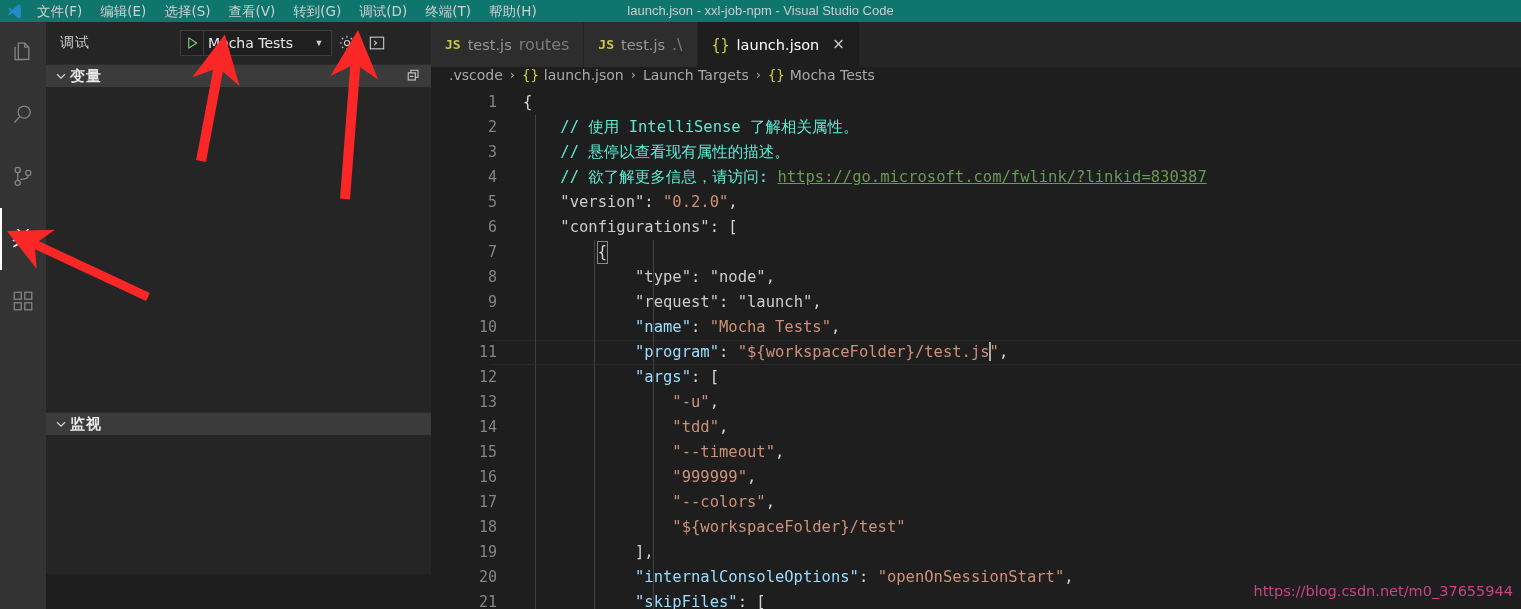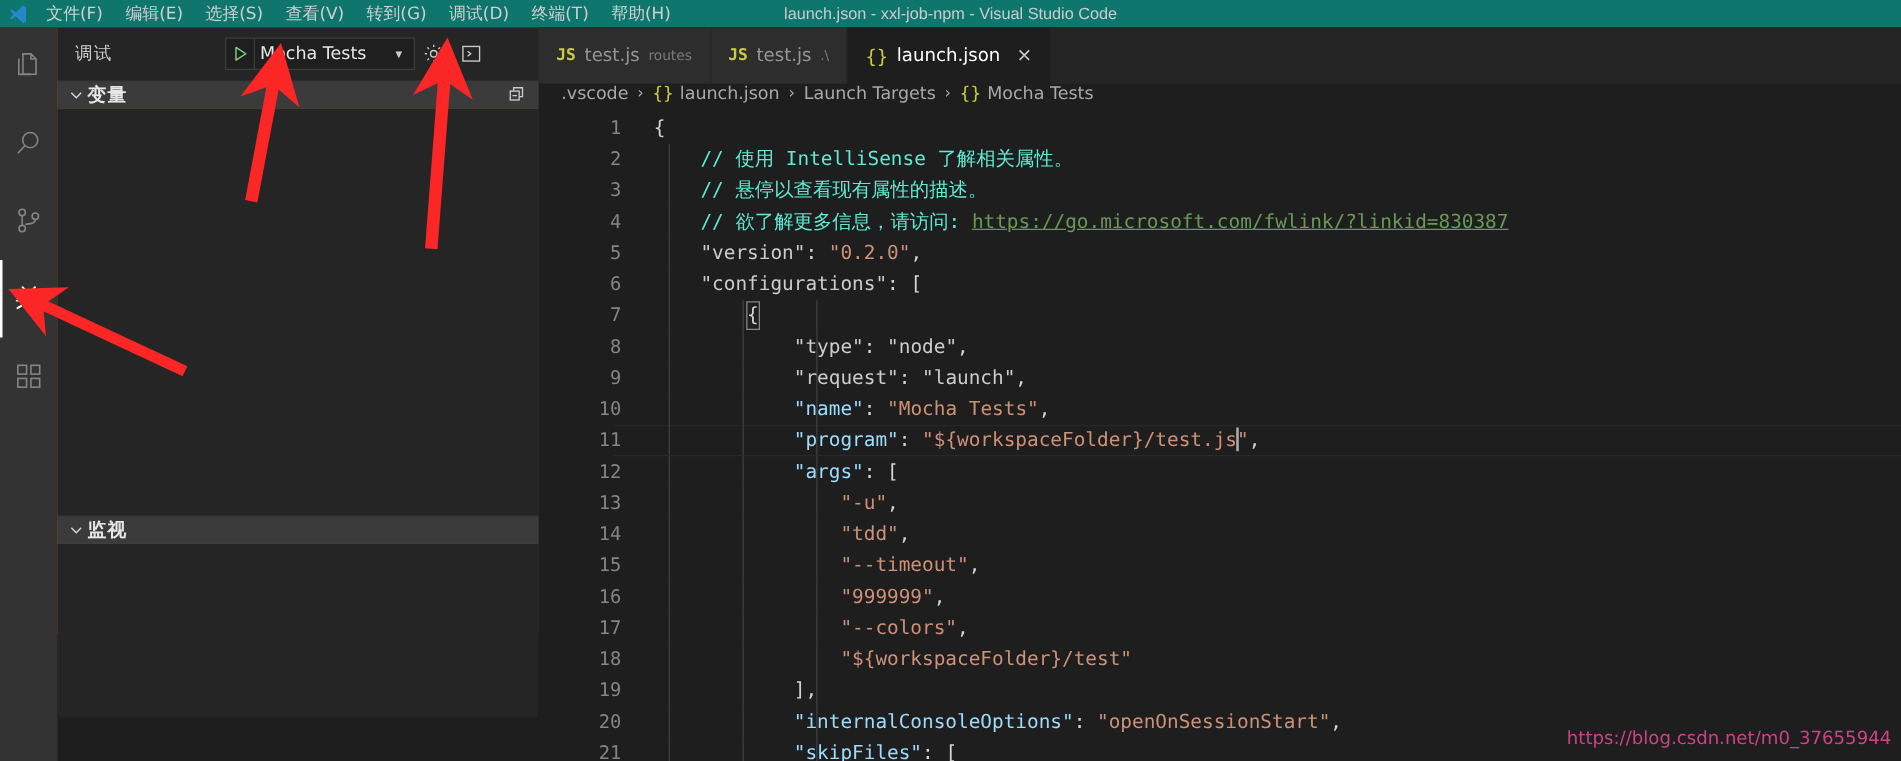--- a/index.html
+++ b/index.html
@@ -44,21 +44,21 @@
   }
   .act-item.active { color: #ffffff; }
   .act-item.active::before {
     content: ""; position: absolute; left: 0; top: 0; width: 2px; height: 62px; background: #ffffff;
   }
   .act-item svg { display: block; }
 
   
   .sidebar {
     position: absolute; left: 46px; top: 22px; width: 385px; height: 485px;
-    background: #a16207;
+    background: #ec4899;
   }
   .debug-toolbar {
     height: 42px; background: #252526;
     display: flex; align-items: center; padding: 0 6px 0 14px; gap: 0;
   }
   .debug-title {
     font-size: 14px; color: #cccccc; letter-spacing: 1px;
     font-family: "DejaVu Sans", "Liberation Sans", sans-serif;
     width: 120px; flex: none;
   }
@@ -105,21 +105,21 @@
   .tab {
     display: flex; align-items: center; gap: 7px; padding: 0 14px;
     background: #2d2d2d; color: #969696; font-size: 14.5px;
     border-right: 1px solid #252526; cursor: pointer; min-width: 0;
     font-family: "DejaVu Sans", "Liberation Sans", sans-serif;
   }
   .tab.active { background: #1e1e1e; color: #ffffff; }
   .tab .ficon { font-size: 13px; font-weight: bold; color: #cbcb41; font-family: "DejaVu Sans Mono", monospace; }
   .tab .ficon.json { color: #cbcb41; font-weight: normal; font-size: 15px; }
   .tab .tname { white-space: nowrap; }
-  .tab .tdesc { color: #7a7a7a; font-size: 11px; }
+  .tab .tdesc { color: #7a7a7a; font-size: 16px; }
   .tab .tclose { color: #cccccc; font-size: 15px; margin-left: 6px; line-height: 1; }
   .tabfill { flex: 1 1 auto; background: #252526; }
 
   .breadcrumb {
     height: 23px; background: #1e1e1e; display: flex; align-items: flex-start;
     padding-left: 18px; font-size: 14px; color: #a9a9a9; gap: 0;
     font-family: "DejaVu Sans", "Liberation Sans", sans-serif;
   }
   .bc-seg { display: flex; align-items: center; gap: 5px; }
   .bc-seg .bi { color: #cbcb41; font-family: "DejaVu Sans Mono", monospace; font-size: 14px; }

